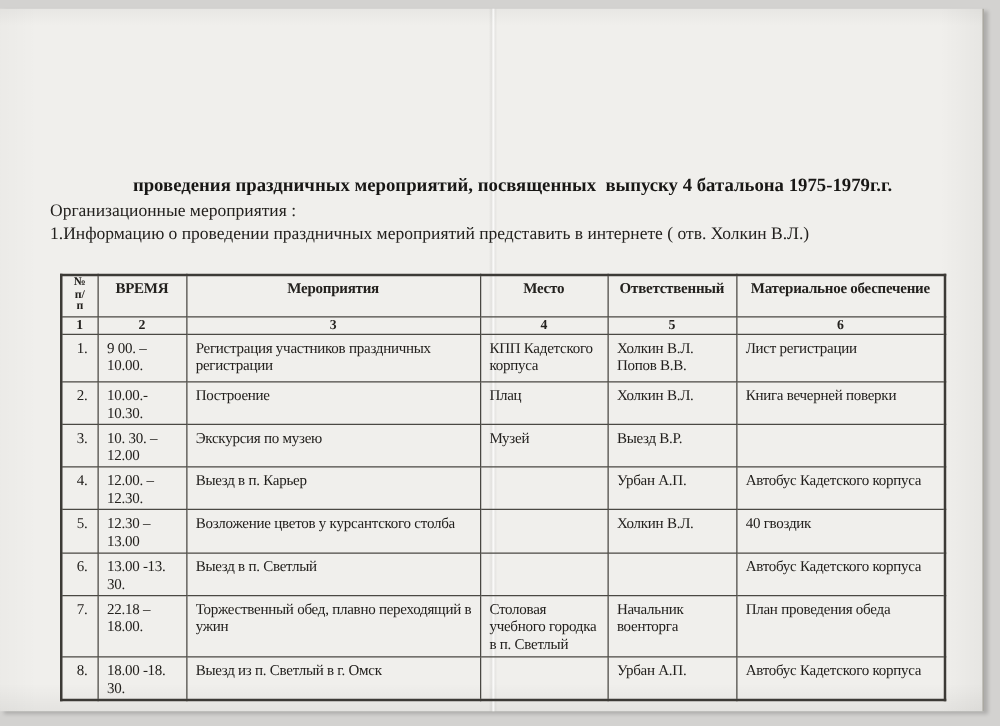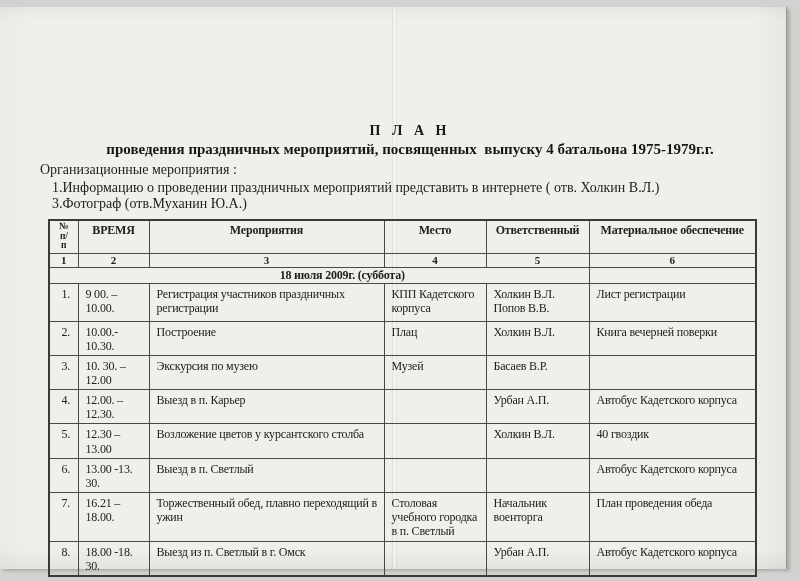--- a/index.html
+++ b/index.html
@@ -32,21 +32,21 @@
     text-align:center;font-size:14px;font-weight:bold;
     letter-spacing:4px;color:#181715;
   }
   .subtitle{
     position:absolute;left:30px;top:134px;width:760px;
     text-align:center;font-size:15px;font-weight:bold;color:#181715;
     white-space:pre-wrap;
   }
   .org{position:absolute;left:40px;top:155px;width:700px;font-size:14px;color:#23211e;}
   .org-heading{margin-bottom:2px;}
-  .org-item{margin-left:12px;line-height:15.5px;}
+  .org-item{line-height:15.5px;}
   table.plan{
     position:absolute;left:48px;top:212px;width:707px;
     border-collapse:collapse;table-layout:fixed;
     font-size:12px;color:#23211e;
   }
   table.plan{border:2px solid #3c3a36;}
   table.plan td{
     border:1px solid #4a4843;
     vertical-align:top;
     padding:3px 3px 2px 7px;
@@ -68,27 +68,25 @@
   tr.r1{height:38px;} tr.r2{height:23px;} tr.r3{height:22px;} tr.r4{height:23px;}
   tr.r5{height:22px;} tr.r6{height:24px;} tr.r7{height:41px;} tr.r8{height:32px;}
 </style>
 </head>
 <body>
 
 <div class="stage">
   <div class="paper">
     <div class="fold-crease"></div>
 
-    <div class="title">П Л А Н</div>
     <div class="subtitle">проведения праздничных мероприятий, посвященных  выпуску 4 батальона 1975-1979г.г.</div>
 
     <div class="org">
       <div class="org-heading">Организационные мероприятия :</div>
       <div class="org-item">1.Информацию о проведении праздничных мероприятий представить в интернете ( отв. Холкин В.Л.)</div>
-      <div class="org-item">3.Фотограф (отв.Муханин Ю.А.)</div>
     </div>
 
     <table class="plan">
       <colgroup>
         <col style="width:29px">
           <col style="width:71px">
           <col style="width:235px">
         <col style="width:102px">
           <col style="width:103px">
           <col style="width:167px">
@@ -105,24 +103,20 @@
           <td>Материальное обеспечение</td>
         </tr>
         <tr class="nums">
           <td>1</td>
           <td>2</td>
           <td>3</td>
           <td>4</td>
           <td>5</td>
           <td>6</td>
         </tr>
-        <tr class="daterow">
-          <td class="datecell" colspan="5">18 июля 2009г. (суббота)</td>
-          <td></td>
-        </tr>
 
         <tr class="r1">
           <td class="c-num">1.</td>
           <td class="c-time">9 00. – 10.00.</td>
           <td>Регистрация участников праздничных
 регистрации</td>
           <td>КПП Кадетского
 корпуса</td>
           <td>Холкин В.Л.
 Попов В.В.</td>
@@ -134,21 +128,21 @@
           <td>Построение</td>
           <td>Плац</td>
           <td>Холкин В.Л.</td>
           <td class="c-sup">Книга вечерней поверки</td>
         </tr>
         <tr class="r3">
           <td class="c-num">3.</td>
           <td class="c-time">10. 30. – 12.00</td>
           <td>Экскурсия по музею</td>
           <td>Музей</td>
-          <td>Басаев В.Р.</td>
+          <td>Выезд В.Р.</td>
           <td class="c-sup"></td>
         </tr>
         <tr class="r4">
           <td class="c-num">4.</td>
           <td class="c-time">12.00. – 12.30.</td>
           <td>Выезд в п. Карьер</td>
           <td></td>
           <td>Урбан А.П.</td>
           <td class="c-sup">Автобус Кадетского корпуса</td>
         </tr>
@@ -163,21 +157,21 @@
         <tr class="r6">
           <td class="c-num">6.</td>
           <td class="c-time">13.00 -13. 30.</td>
           <td>Выезд в п. Светлый</td>
           <td></td>
           <td></td>
           <td class="c-sup">Автобус Кадетского корпуса</td>
         </tr>
         <tr class="r7">
           <td class="c-num">7.</td>
-          <td class="c-time">16.21 – 18.00.</td>
+          <td class="c-time">22.18 – 18.00.</td>
           <td>Торжественный обед, плавно переходящий в
 ужин</td>
           <td>Столовая
 учебного городка
 в п. Светлый</td>
           <td>Начальник
 военторга</td>
           <td class="c-sup">План проведения обеда</td>
         </tr>
         <tr class="r8">

